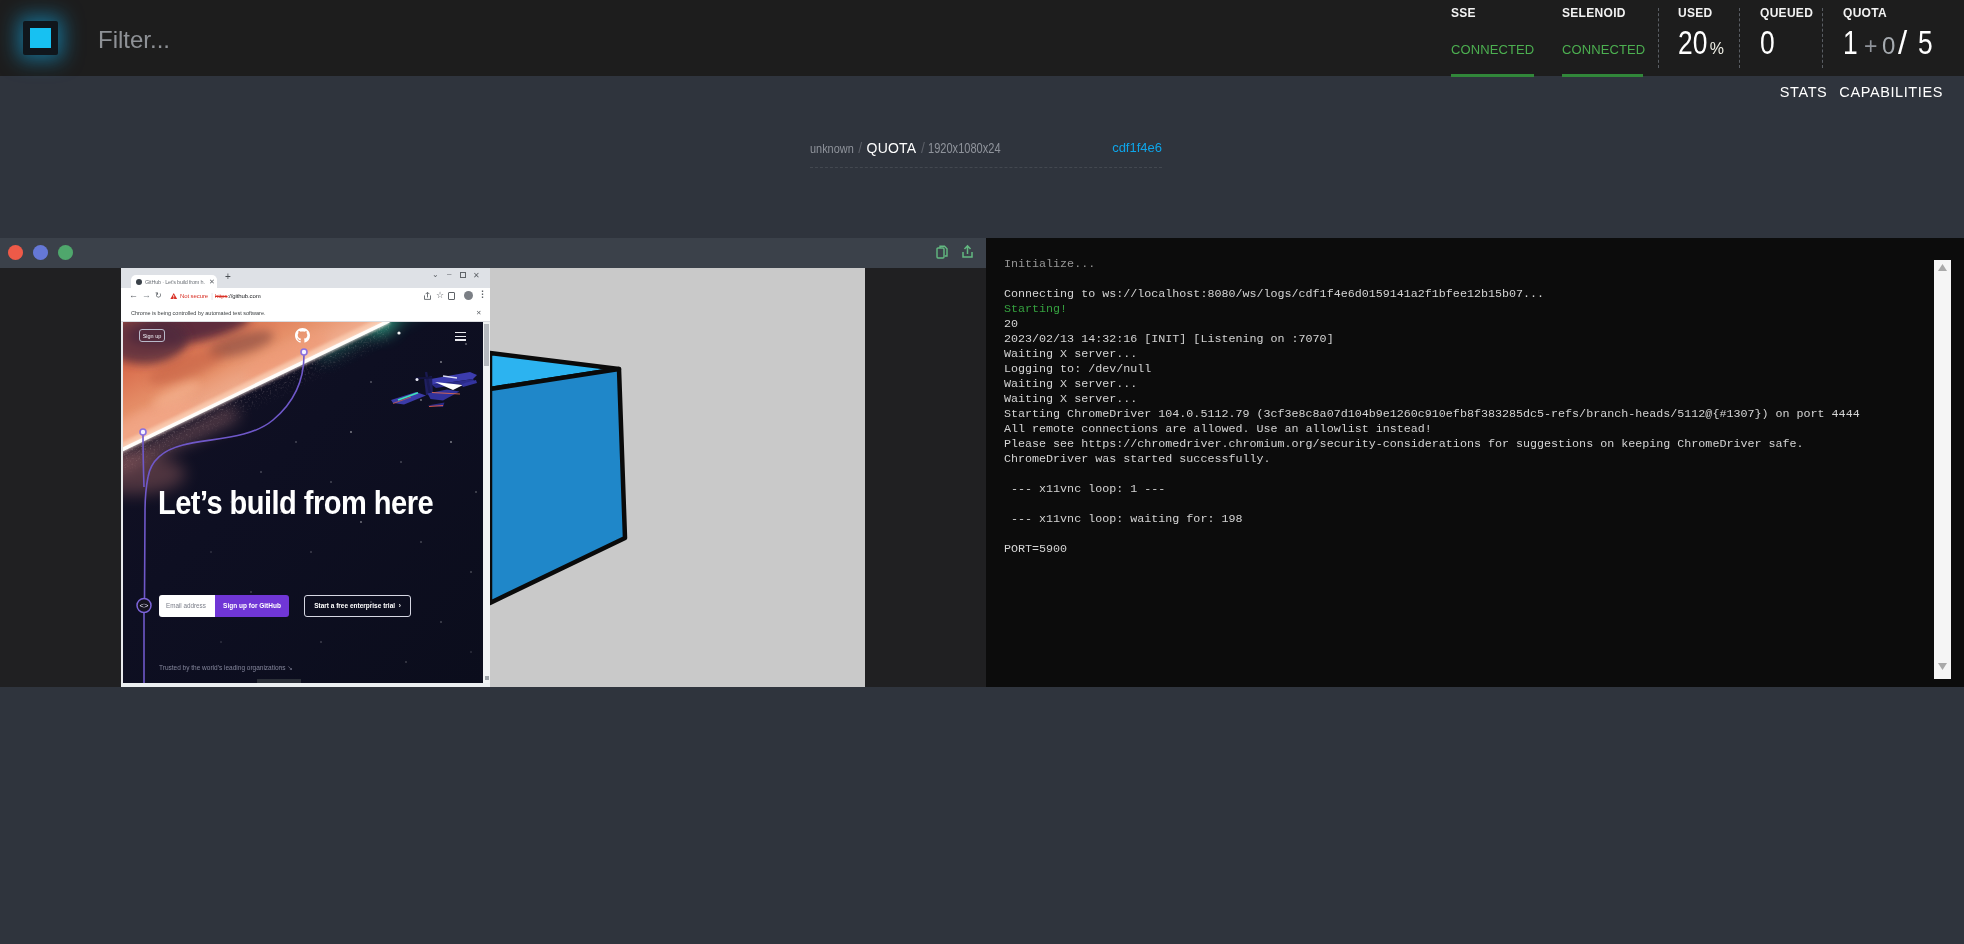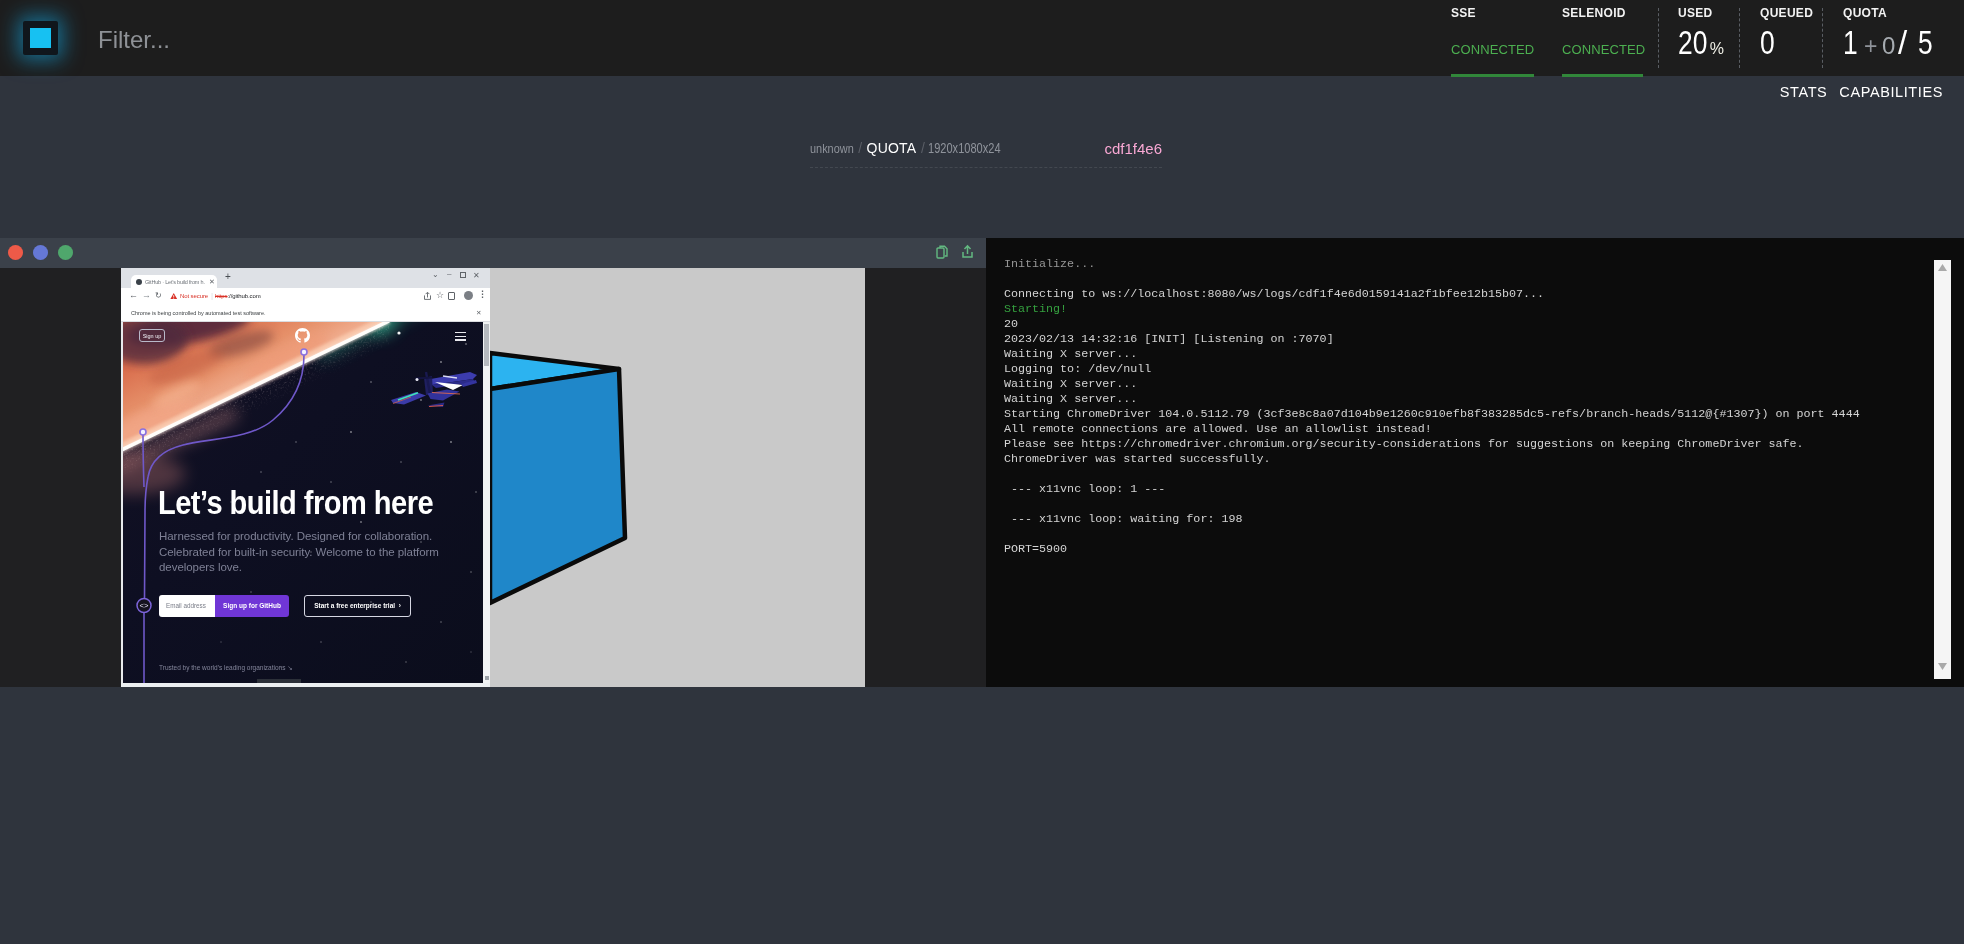--- a/index.html
+++ b/index.html
@@ -100,21 +100,21 @@
 </div>
 
 <div id="tabs2"><span>STATS</span><span>CAPABILITIES</span></div>
 
 <div id="sessrow">
   <span style="display:inline-block; width:43px; overflow:visible;"><span class="g" style="font-size:13px; display:inline-block; transform:scaleX(.84); transform-origin:0 78%;">unknown</span></span>
   <span class="sep" style="font-size:14px; margin:0 4.5px 0 5.2px;">/</span>
   <span style="font-size:14px; color:#fff; letter-spacing:.2px;">QUOTA</span>
   <span class="sep" style="font-size:14px; margin:0 3.5px 0 4.6px;">/</span>
   <span style="display:inline-block; width:73px;"><span class="g" style="font-size:14px; display:inline-block; transform:scaleX(.79); transform-origin:0 78%;">1920x1080x24</span></span>
-  <span style="font-size:15px; color:#f9a8d4; float:right;">cdf1f4e6</span>
+  <span style="font-size:13px; color:#0ea5e9; float:right;">cdf1f4e6</span>
 </div>
 
 <div id="vnc">
   <div id="vnchead">
     <div class="dot" style="left:8px;  background:#ee5a48;"></div>
     <div class="dot" style="left:33px; background:#6578d6;"></div>
     <div class="dot" style="left:58px; background:#4fa76c;"></div>
     <svg class="abs" style="left:936px; top:7px;" width="12" height="14" viewBox="0 0 12 14">
       <rect x="1" y="3" width="7" height="10" rx="1" fill="none" stroke="#63b981" stroke-width="1.4"></rect>
       <path d="M4 3 V1.2 H8.5 L11 3.8 V11 H8.7" fill="none" stroke="#63b981" stroke-width="1.4"></path>
@@ -298,25 +298,20 @@
         <path fill="#fff" d="M8 0C3.58 0 0 3.58 0 8c0 3.54 2.29 6.53 5.47 7.59.4.07.55-.17.55-.38 0-.19-.01-.82-.01-1.49-2.01.37-2.53-.49-2.69-.94-.09-.23-.48-.94-.82-1.13-.28-.15-.68-.52-.01-.53.63-.01 1.08.58 1.23.82.72 1.21 1.87.87 2.33.66.07-.52.28-.87.51-1.07-1.78-.2-3.64-.89-3.64-3.95 0-.87.31-1.59.82-2.15-.08-.2-.36-1.02.08-2.12 0 0 .67-.21 2.2.82.64-.18 1.32-.27 2-.27s1.36.09 2 .27c1.53-1.04 2.2-.82 2.2-.82.44 1.1.16 1.92.08 2.12.51.56.82 1.27.82 2.15 0 3.07-1.87 3.75-3.65 3.95.29.25.54.73.54 1.48 0 1.07-.01 1.93-.01 2.2 0 .21.15.46.55.38A8.01 8.01 0 0016 8c0-4.42-3.58-8-8-8z"></path>
       </svg>
       <div style="position:absolute; left:334px; top:10px; width:11px;">
         <div style="height:1.4px; background:#e8e8ee; margin-bottom:2.2px;"></div>
         <div style="height:1.4px; background:#e8e8ee; margin-bottom:2.2px;"></div>
         <div style="height:1.4px; background:#e8e8ee;"></div>
       </div>
 
       <div id="heroH" style="position:absolute; left:37px; top:162px; font-size:33px; font-weight:bold;
         color:#fff; white-space:nowrap; transform:scaleX(.88); transform-origin:0 0; letter-spacing:-.6px;">Let’s build from here</div>
-      <div id="heroP" style="position:absolute; left:38px; top:207px; font-size:11.5px; color:#7e8095;
-        line-height:15.6px; white-space:nowrap; letter-spacing:-.05px;">
-        Harnessed for productivity. Designed for collaboration.<br>
-        Celebrated for built-in security. Welcome to the platform<br>
-        developers love.</div>
       <div style="position:absolute; left:38px; top:272.5px; width:56px; height:22px; background:#fff;
         border-radius:3px 0 0 3px; font-size:6.3px; color:#7a7d88; line-height:22px; padding-left:7px;">Email address</div>
       <div style="position:absolute; left:94px; top:272.5px; width:74px; height:22px; background:#7036d6;
         border-radius:0 3px 3px 0; font-size:6.5px; font-weight:bold; color:#fff; line-height:22px; text-align:center;">Sign up for GitHub</div>
       <div style="position:absolute; left:183px; top:272.5px; width:107px; height:22px;
         border:1px solid #d6d7e3; border-radius:3px; font-size:6.5px; font-weight:bold; color:#fff;
         line-height:20px; text-align:center; white-space:nowrap;">Start a free enterprise trial &nbsp;›</div>
       <div style="position:absolute; left:38px; top:342px; font-size:6.5px; color:#83859a; white-space:nowrap;">Trusted by the world’s leading organizations ↘</div>
     </div>
     <div id="bscroll">

